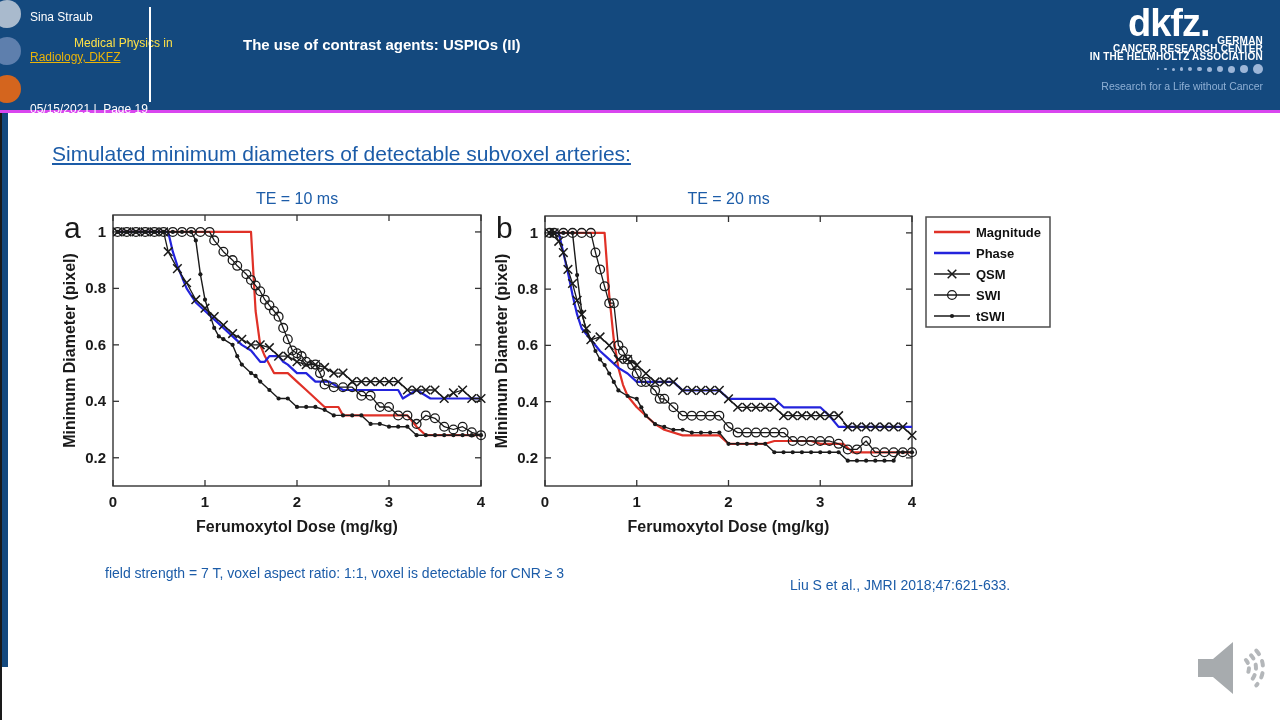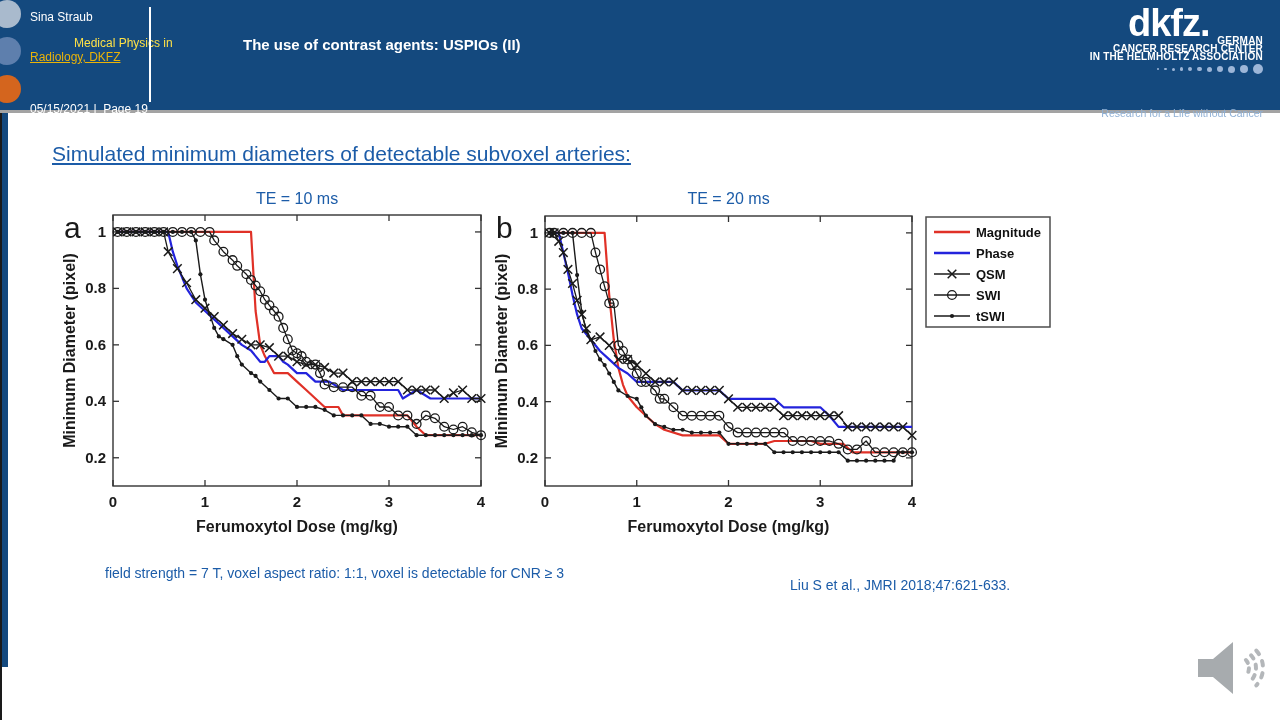--- a/index.html
+++ b/index.html
@@ -1,21 +1,21 @@
 <!DOCTYPE html>
 <html><head>
 <meta charset="utf-8">
 <style>
   html,body{margin:0;padding:0;background:#e8e8e8;}
   .slide{position:relative;width:1280px;height:720px;background:#ffffff;overflow:hidden;
          font-family:"Liberation Sans","DejaVu Sans",sans-serif;}
 
   
   .header{position:absolute;left:0;top:0;width:1280px;height:110px;background:#14497E;
-          border-bottom:3px solid #a3a3a3;}
+          border-bottom:3px solid #d946ef;}
   .bullet{position:absolute;border-radius:50%;}
   .bullet-1{left:-7px;top:0px;width:28px;height:28px;background:#A9BACD;}
   .bullet-2{left:-7px;top:37px;width:28px;height:28px;background:#5E7FAD;}
   .bullet-3{left:-7px;top:75px;width:28px;height:28px;background:#D4651E;}
   .presenter-name{position:absolute;left:30px;top:10px;color:#fff;font-size:12px;white-space:pre;}
   .affil-1{position:absolute;left:30px;top:36px;color:#fde047;font-size:12px;white-space:pre;margin-left:44px;}
   .affil-2{position:absolute;left:30px;top:50px;color:#eab308;font-size:12px;white-space:pre;text-decoration:underline;}
   .date-page{position:absolute;left:30px;top:78px;color:#fff;font-size:12px;white-space:pre;margin-top:24px;}
   .header-divider{position:absolute;left:149px;top:7px;width:2px;height:95px;background:#ffffff;}
   .slide-title{position:absolute;left:243px;top:36px;color:#ffffff;font-size:15px;font-weight:bold;
@@ -29,21 +29,21 @@
   .dots{position:absolute;left:1128px;top:62px;width:135px;height:14px;display:flex;
         align-items:center;justify-content:flex-end;gap:5px;}
   .dots i{display:inline-block;border-radius:50%;background:#9DB6D8;}
   .dots i:nth-child(1){width:2px;height:2px;}  .dots i:nth-child(2){width:2.5px;height:2.5px;}
   .dots i:nth-child(3){width:3px;height:3px;}  .dots i:nth-child(4){width:3.5px;height:3.5px;}
   .dots i:nth-child(5){width:4px;height:4px;}  .dots i:nth-child(6){width:4.5px;height:4.5px;}
   .dots i:nth-child(7){width:5px;height:5px;}  .dots i:nth-child(8){width:6px;height:6px;}
   .dots i:nth-child(9){width:7px;height:7px;}  .dots i:nth-child(10){width:8.5px;height:8.5px;}
   .dots i:nth-child(11){width:10px;height:10px;}
   .logo-tagline{position:absolute;left:1063px;top:80px;width:200px;text-align:right;
-                color:#8FB0D5;font-size:10.5px;margin-top:27px;}
+                color:#8FB0D5;font-size:10.5px;}
 
   
   .left-strip{position:absolute;left:0;top:113px;width:8px;height:554px;background:#14497E;}
   .left-hairline{position:absolute;left:0;top:113px;width:2px;height:607px;background:#1a1a1a;}
 
   
   .heading{position:absolute;left:52px;top:142px;margin:0;color:#1C5CA8;font-size:21px;
            font-weight:400;text-decoration:underline;white-space:pre;}
   .chart{position:absolute;}
   .legend-svg{position:absolute;left:925px;top:216px;}

